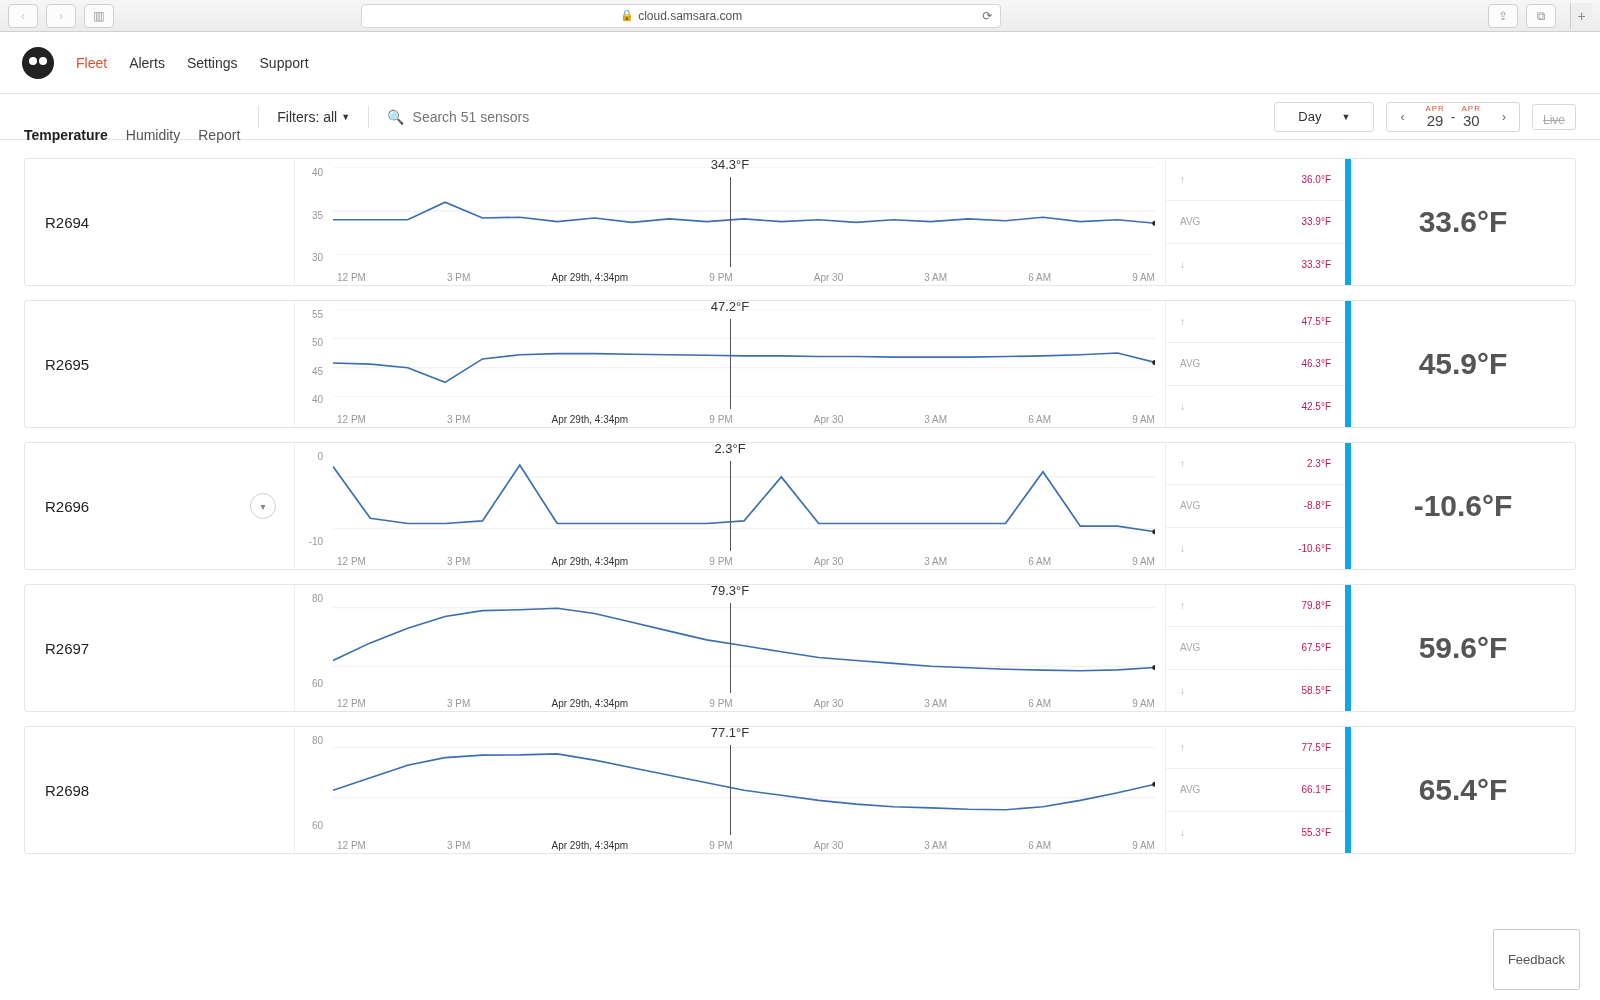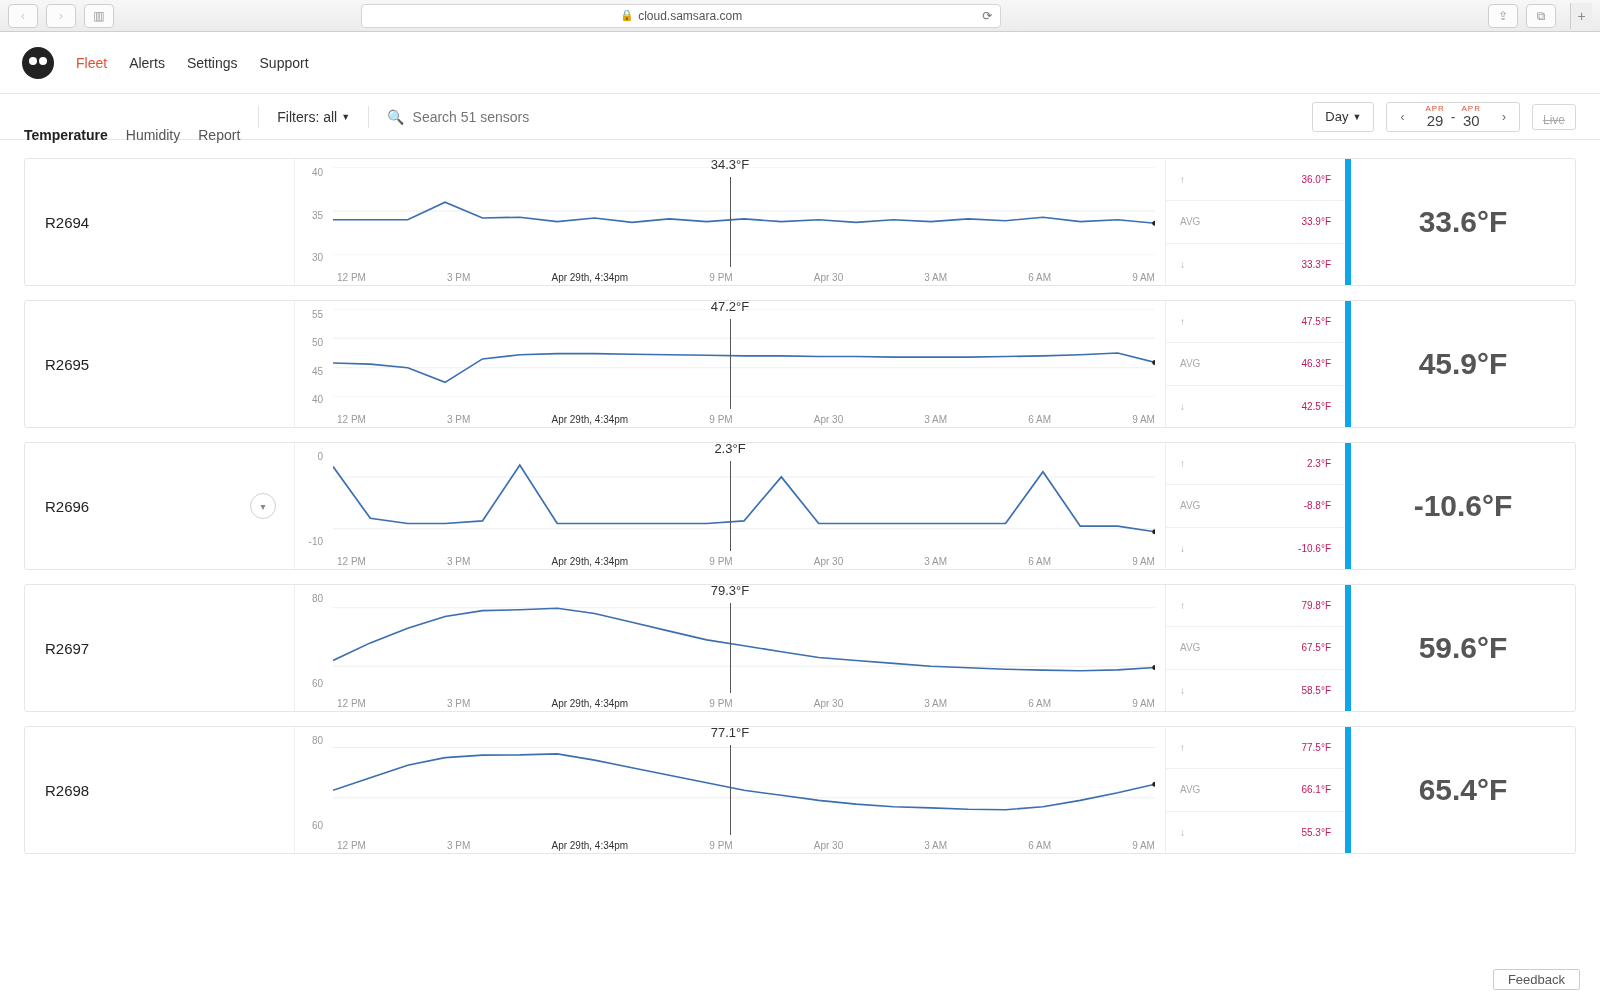--- a/index.html
+++ b/index.html
@@ -25,21 +25,21 @@
 
 
 .toolbar { height:46px; border-bottom:1px solid #e6e6e6; display:flex; align-items:center; padding:0 24px; font-size:14px; color:#555; gap:18px;}
 .tab-item { cursor:pointer;margin-top:36px; }
 .tab-item.active { color:#222; font-weight:600; }
 .divider { width:1px; height:22px; background:#e2e2e2; }
 .filters { color:#333; cursor:pointer; display:flex; align-items:center; gap:4px;}
 .search { display:flex; align-items:center; gap:8px; color:#888;}
 .search input { border:none; outline:none; font-size:14px; width:200px; }
 .toolbar-right{margin-left:auto;display:flex;align-items:center;gap:12px}
-.btn { border:1px solid #d8d8d8; border-radius:3px; height:30px; background:#fff; display:flex; align-items:center; padding:0 12px; font-size:13px; color:#333; cursor:pointer; gap:4px;}
+.btn { border:1px solid #d8d8d8; border-radius:3px; height:30px; background:#fff; display:flex; align-items:center; padding:0 23px; font-size:13px; color:#333; cursor:pointer; gap:20px;}
 .date-range{display:flex;align-items:center;border:1px solid #d8d8d8;border-radius:3px;height:30px}
 .dr-arrow{width:30px;display:flex;align-items:center;justify-content:center;color:#666;font-size:12px}
 .dr-body{display:flex;align-items:center;gap:6px;padding:0 8px}
 .dr-day{text-align:center;line-height:1}
 .dr-month{font-size:8px;color:#e34f2f;letter-spacing:1px}
 .dr-num{font-size:15px;color:#444}
 .live-btn{border:1px solid #d8d8d8;border-radius:3px;height:26px;padding:8px 10px;font-size:12px;color:#aaa;text-decoration:line-through}
 
 
 .rows{padding:18px 24px;display:flex;flex-direction:column;gap:14px}
@@ -57,21 +57,21 @@
 
 .chart-tooltip{position:absolute;top:-2px;left:50%;transform:translateX(-50%);font-size:13px;color:#333;width:200px;text-align:center}
 .chart-tooltip::after{content:"";position:absolute;left:50%;top:20px;width:1px;height:90px;background:#555}
 .y-ticks{position:absolute;left:6px;top:8px;bottom:22px;display:flex;flex-direction:column;justify-content:space-between;font-size:10px;color:#999;text-align:right;width:22px}
 .x-ticks{position:absolute;left:42px;right:10px;bottom:2px;display:flex;justify-content:space-between;font-size:10px;color:#999}
 .x-ticks .hover{color:#333}
 svg.plot{width:100%;height:88px;display:block}
 .grid line{stroke:#eee;stroke-width:1}
 path.series{fill:none;stroke:#3b6fb0;stroke-width:1.6}
 circle.last{fill:#222}
-.feedback{position:fixed;bottom:10px;right:20px;border:1px solid #ccc;background:#fff;padding:2px 14px;font-size:13px;color:#555;border-radius:2px}
+.feedback{position:fixed;bottom:10px;right:20px;border:1px solid #ccc;background:#fff;padding:22px 14px;font-size:13px;color:#555;border-radius:2px}
 .caret{font-size:9px}
 </style>
 </head>
 <body>
 
 <div class="browser-bar">
   <div class="nav-btn disabled">‹</div>
   <div class="nav-btn disabled">›</div>
   <div class="nav-btn">▥</div>
   <div class="url-bar">

